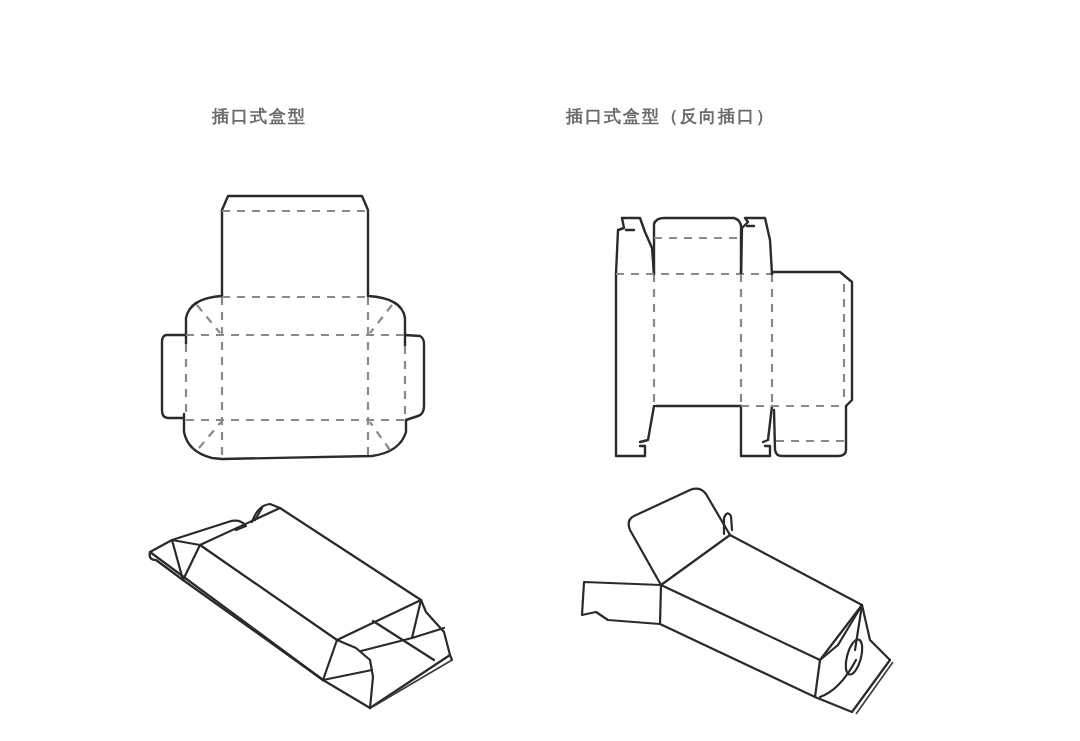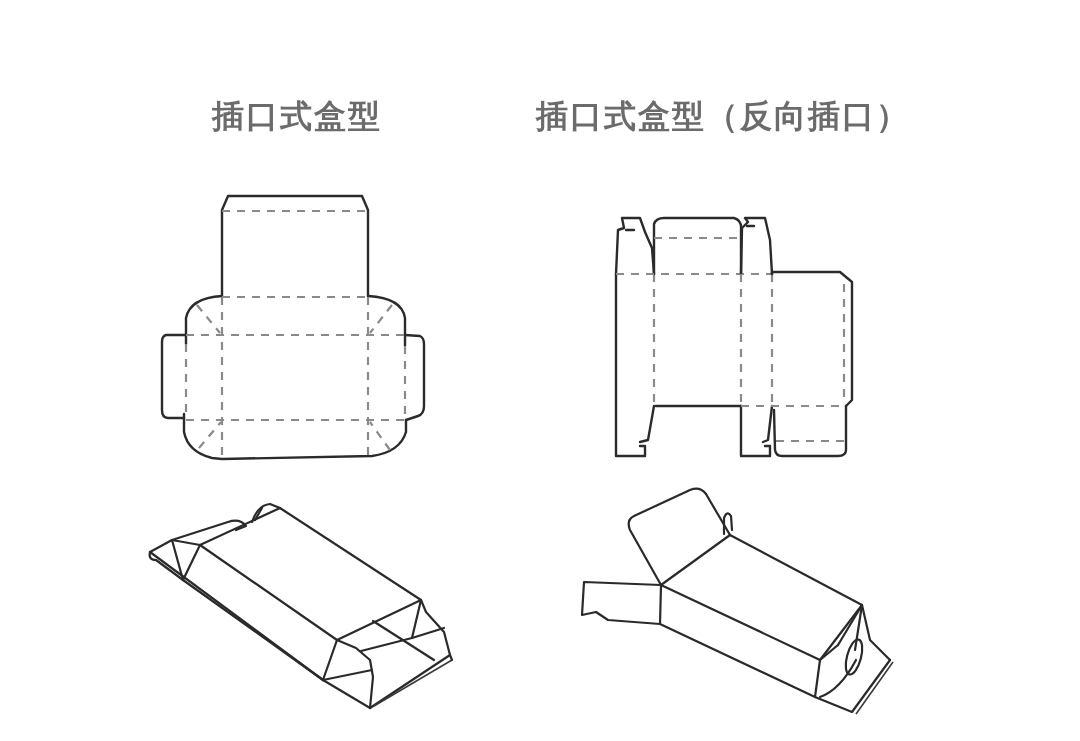--- a/index.html
+++ b/index.html
@@ -10,29 +10,29 @@
     body {
       width: 1080px;
       height: 741px;
       position: relative;
       overflow: hidden;
       font-family: "DejaVu Sans", sans-serif;
     }
     .title {
       position: absolute;
       top: 98px;
-      font-size: 32px;
+      font-size: 17px;
       font-weight: bold;
       color: #6b6b6b;
       letter-spacing: 2px;
       white-space: nowrap;
       line-height: 36px;
     }
     #title-left { left: 212px; }
-    #title-right { left: 536px; }
+    #title-right { left: 566px; }
     svg.drawing {
       position: absolute;
       left: 0;
       top: 0;
       width: 1080px;
       height: 741px;
     }
     .cut {
       fill: none;
       stroke: #2b2b2b;

